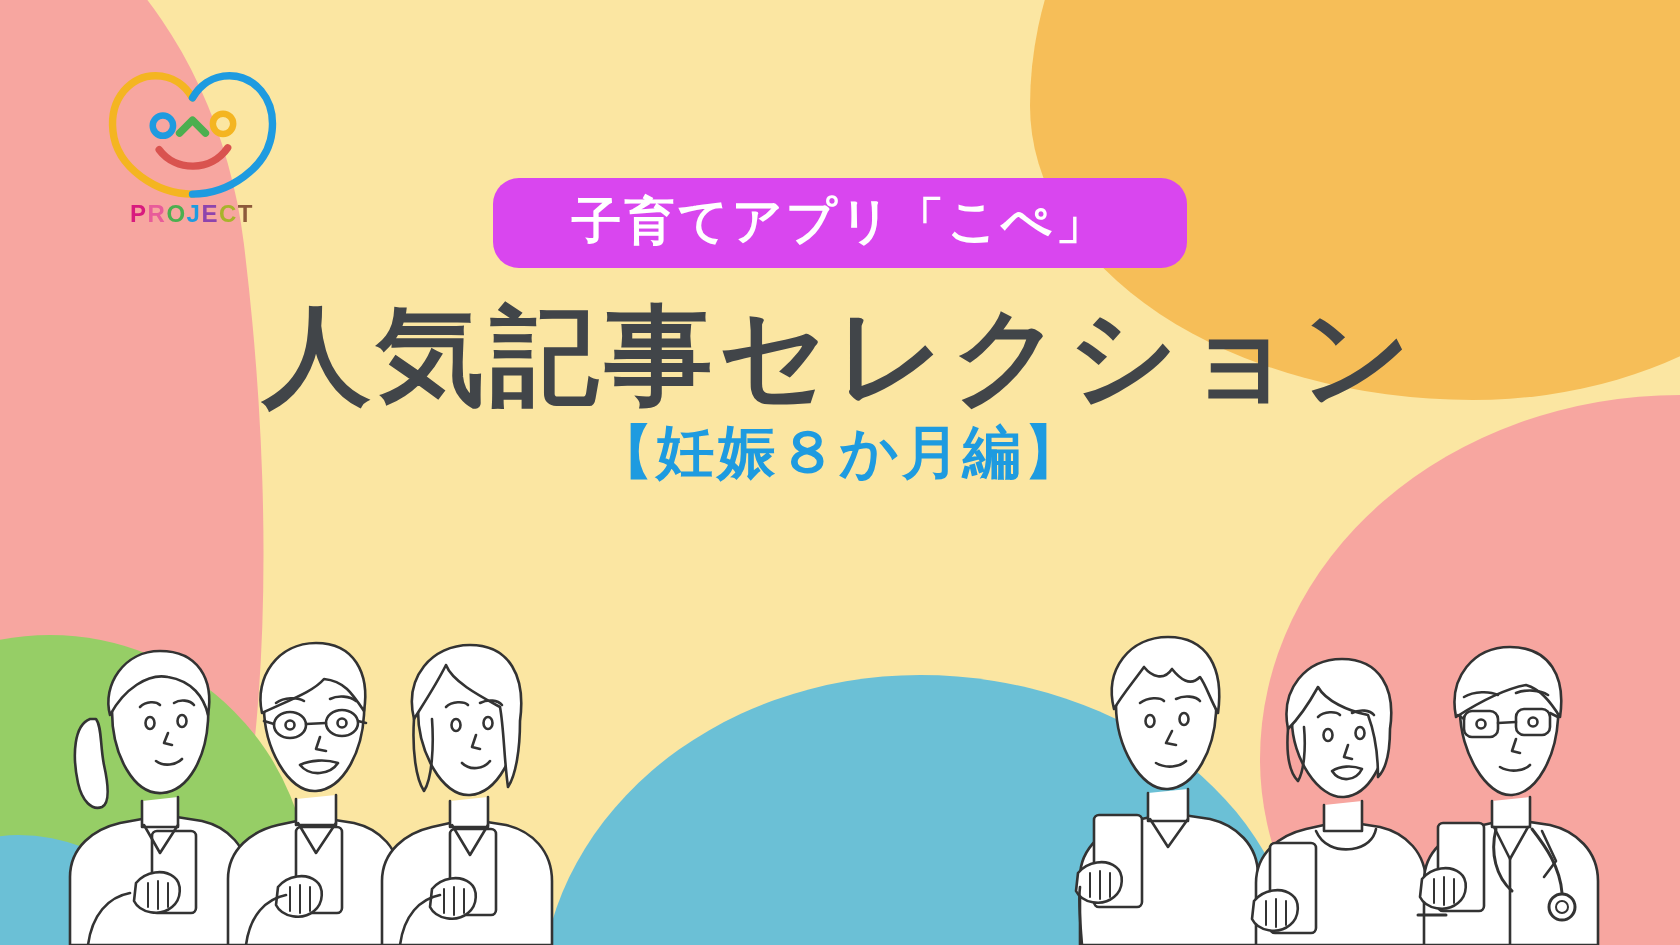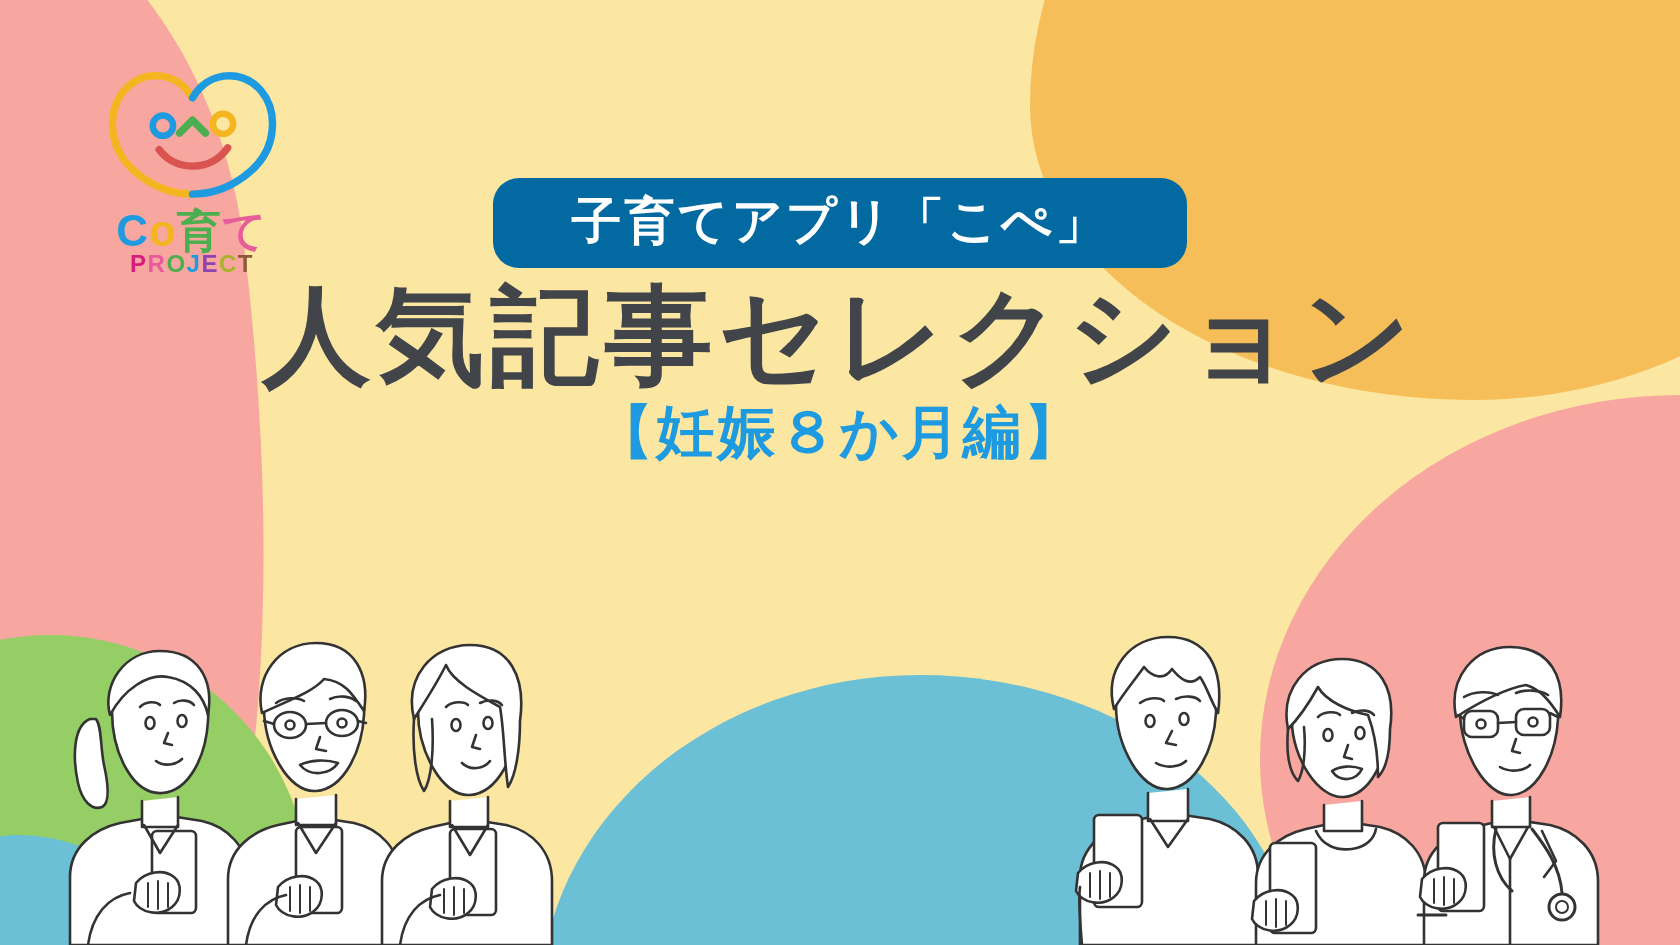--- a/index.html
+++ b/index.html
@@ -62,27 +62,27 @@
   .c-magenta{color:#D81B7E;}
   .c-olive{color:#A8B32B;}
   .c-brown{color:#8D5A3B;}
   .c-purple{color:#8E44AD;}
 
   
   #headline{
     position:absolute;left:0;right:0;top:178px;text-align:center;
   }
   #pill{
-    display:inline-block;background:#0369a1;color:#ffffff;
+    display:inline-block;background:#d946ef;color:#ffffff;
     border-radius:26px;padding:18px 78px 22px;
     font-size:50px;font-weight:700;letter-spacing:3px;
     line-height:1.0;
   }
   #main-title{
-    margin-top:8px;color:#414549;
+    margin-top:28px;color:#414549;
     font-size:108px;font-weight:700;letter-spacing:6px;
     line-height:1.12;white-space:nowrap;
   }
   #sub-title{
     margin-top:3px;color:#1E9BE0;
     font-size:58px;font-weight:700;letter-spacing:3px;
     line-height:1.1;white-space:nowrap;
   }
 
   
@@ -112,23 +112,20 @@
       <path d="M100 36 C 107 24, 120 12, 140 12 C 166 12, 190 36, 186 72 C 182 112, 138 140, 100 140" fill="none" stroke="#1E9BE0" stroke-width="8" stroke-linecap="round"></path>
 
       <circle cx="68" cy="66" r="11" fill="none" stroke="#1E9BE0" stroke-width="7"></circle>
       <circle cx="133" cy="64" r="11" fill="none" stroke="#F4B521" stroke-width="7"></circle>
 
       <path d="M86 74 L100 60 L114 74" fill="none" stroke="#4CAF4F" stroke-width="8" stroke-linecap="round" stroke-linejoin="round"></path>
 
       <path d="M64 92 C 82 116, 120 116, 138 90" fill="none" stroke="#D9534F" stroke-width="8" stroke-linecap="round"></path>
     </svg>
 
-    <div class="wordmark wordmark-main">
-      <span class="c-blue">C</span><span class="c-amber">o</span><span class="c-green">育</span><span class="c-pink">て</span>
-    </div>
 
     <div class="wordmark wordmark-sub">
       <span class="c-magenta">P</span><span class="c-pink">R</span><span class="c-green">O</span><span class="c-blue">J</span><span class="c-purple">E</span><span class="c-olive">C</span><span class="c-brown">T</span>
     </div>
   </div>
 
   <div id="headline">
     <div id="pill">子育てアプリ「こぺ」</div>
     <div id="main-title">人気記事セレクション</div>
     <div id="sub-title">【妊娠８か月編】</div>

